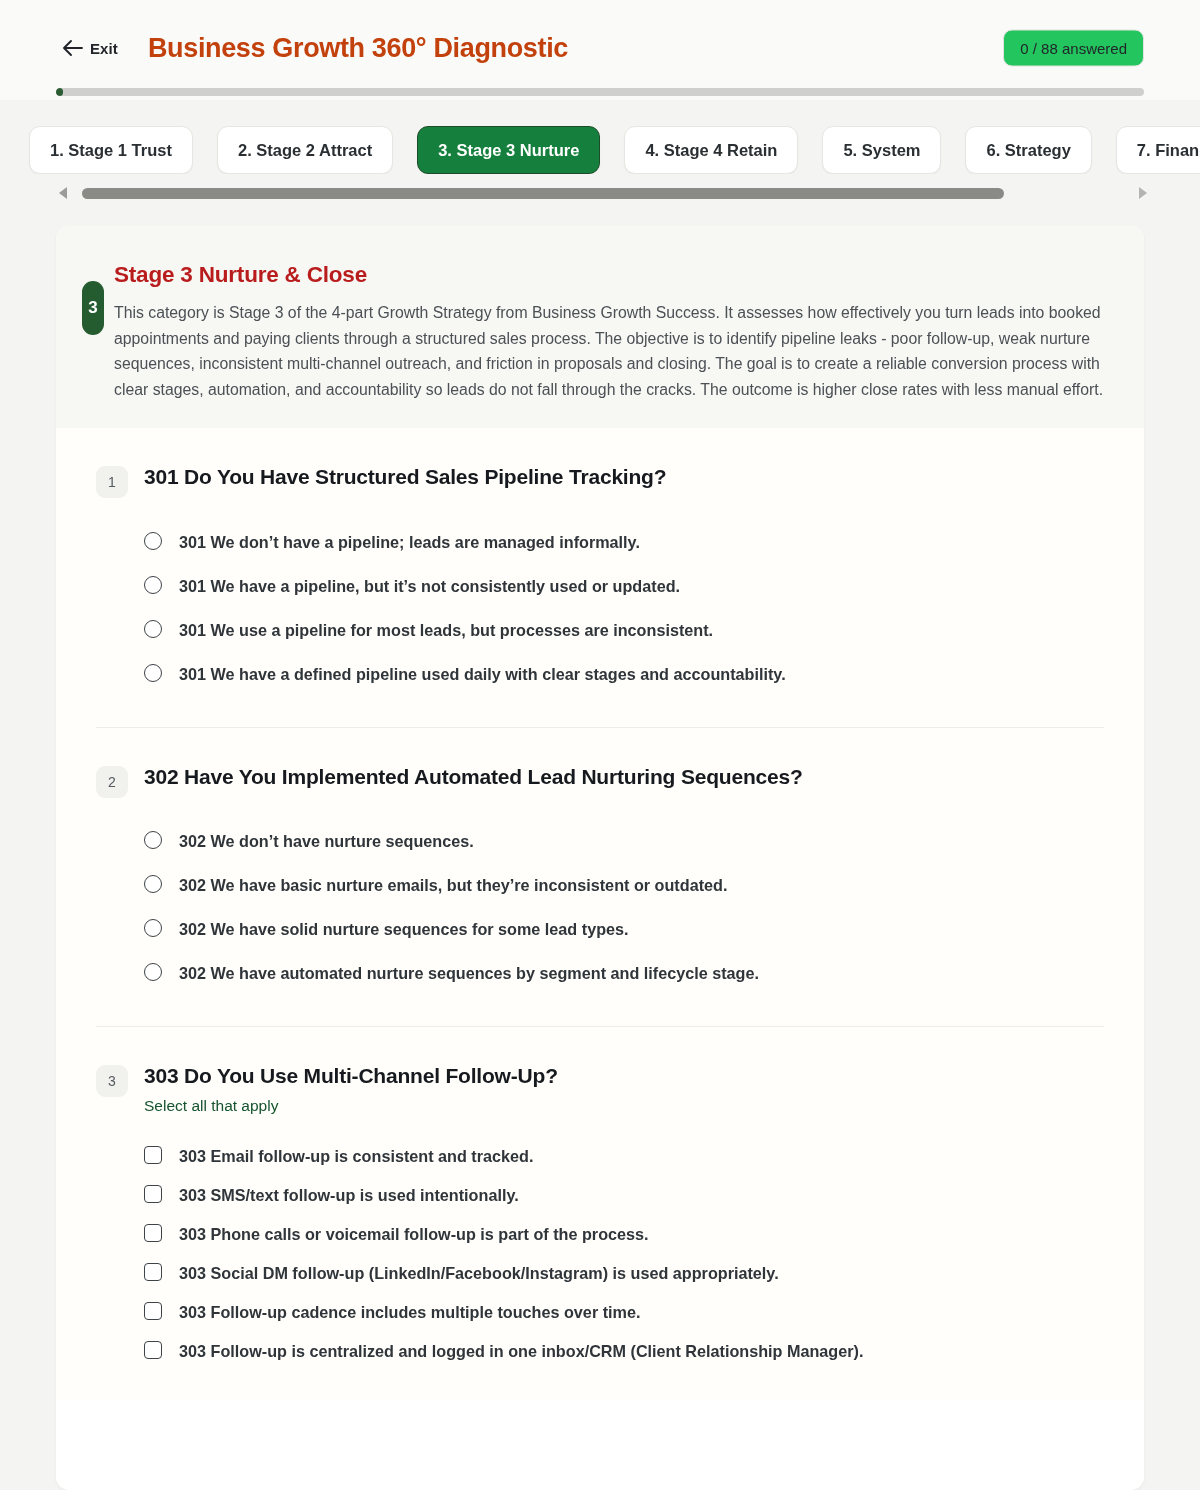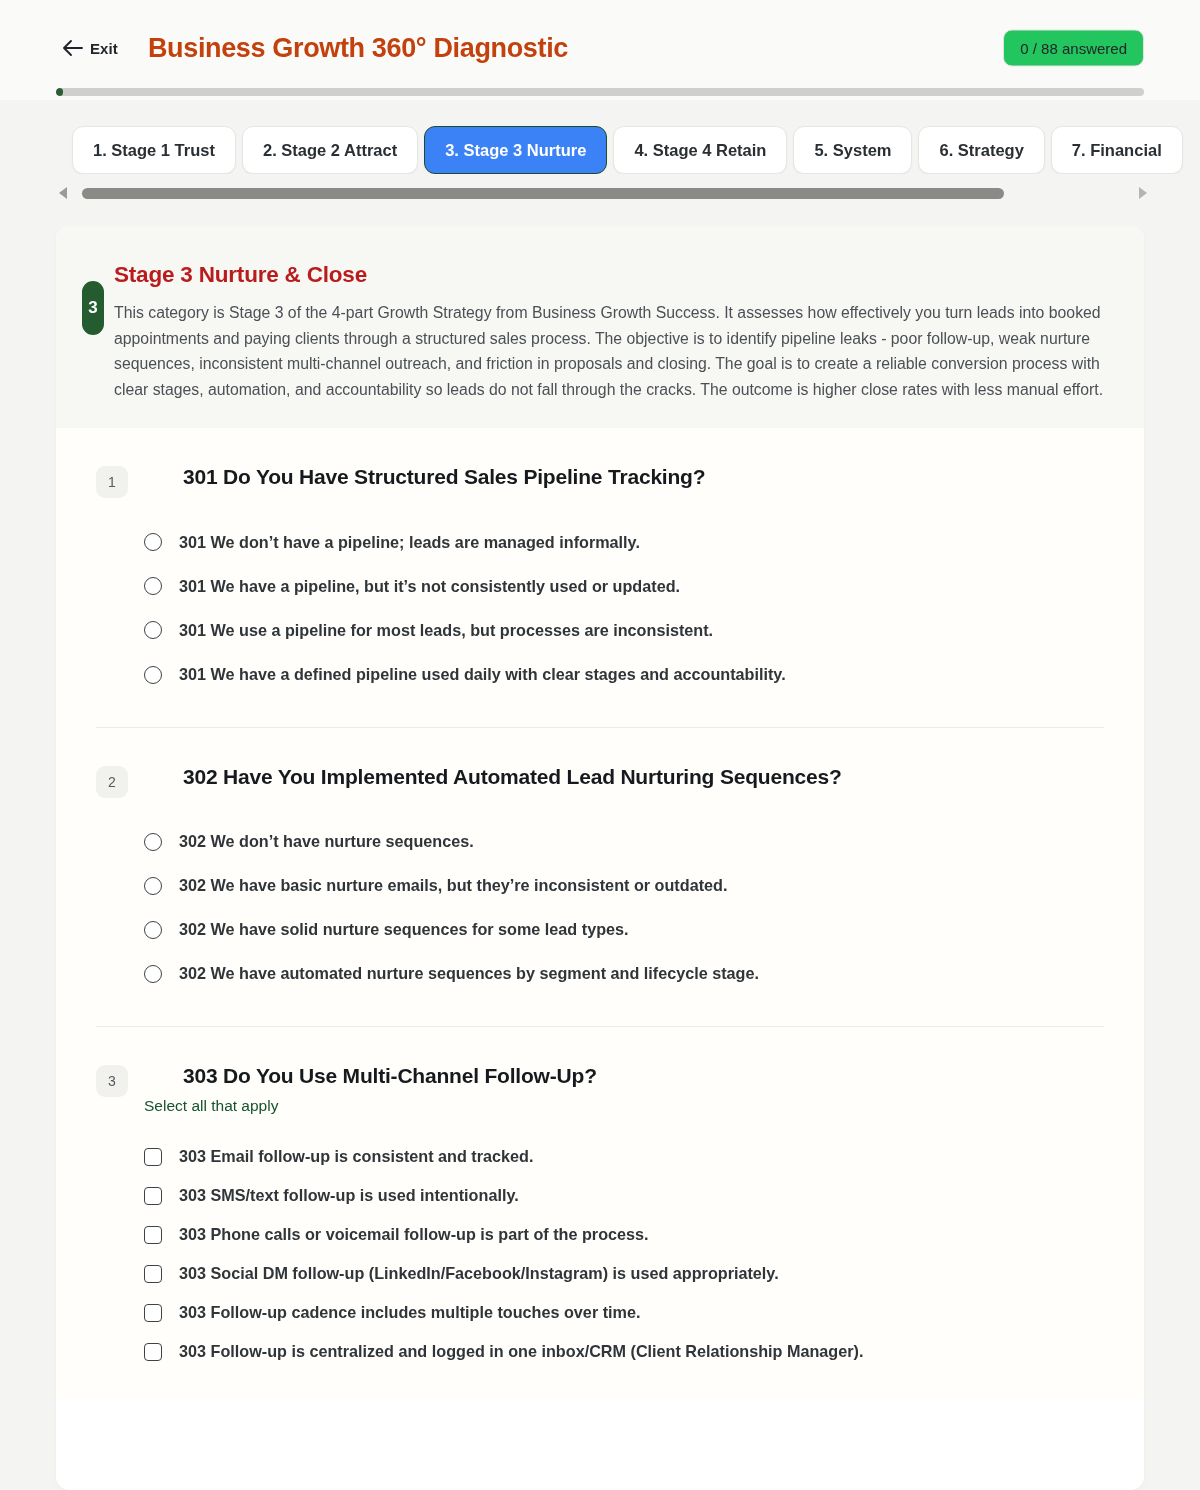--- a/index.html
+++ b/index.html
@@ -45,29 +45,29 @@
 
   
   .progress-track {
     position: absolute; top: 88px; left: 56px; width: 1088px; height: 8px;
     background: #cfd0cd; border-radius: 6px; overflow: hidden;
   }
   .progress-fill { height: 100%; width: 0.6%; background: #2c5c33; border-radius: 6px; }
 
   
   .tabs-wrap { position: absolute; top: 126px; left: 0; right: 0; height: 48px; overflow: hidden; }
-  .tabs { display: flex; gap: 6px; padding-left: 72px; align-items: stretch; height: 48px; }
+  .tabs { display: flex; gap: 24px; padding-left: 29px; align-items: stretch; height: 48px; }
   .tab {
     background: #ffffff; border: 1px solid #e6e6e2; border-radius: 11px;
     padding: 0 20px; height: 48px; display: flex; align-items: center;
     font-size: 16.5px; font-weight: 600; color: #2a2f33; white-space: nowrap;
     cursor: pointer;
     box-shadow: 0 1px 1.5px rgba(0,0,0,0.045);
   }
-  .tab.active { background: #3b82f6; border-color: #1d4d28; color: #ffffff; }
+  .tab.active { background: #15803d; border-color: #1d4d28; color: #ffffff; }
 
   
   .scrollbar-row {
     position: absolute; top: 184px; left: 56px; right: 50px; height: 18px;
     display: flex; align-items: center; gap: 12px;
   }
   .scroll-arrow { width: 14px; height: 16px; flex: 0 0 auto; cursor: pointer; }
   .scroll-track { flex: 1 1 auto; height: 11px; position: relative; }
   .scroll-thumb {
     position: absolute; left: 0; top: 0; height: 11px; width: 88.5%;
@@ -106,26 +106,25 @@
   .q-num {
     flex: 0 0 auto; width: 32px; height: 32px; border-radius: 9px;
     background: #f1f1ee; color: #555a5f;
     display: flex; align-items: center; justify-content: center;
     font-size: 14px; font-weight: 500; margin-top: 2px;
   }
   .q-titlewrap { flex: 1 1 auto; }
   .q-title {
     font-size: 21px; font-weight: 700; color: #16191d; letter-spacing: -0.2px;
     line-height: 1.25;
-    margin-left: 39px;
   }
   .q-hint { font-size: 15.5px; color: #14532d; margin-top: 8px; }
   .options { margin-top: 22px; padding-left: 48px; }
   .option {
-    display: flex; align-items: center; gap: 17px;
+    display: flex; gap: 17px;
     padding: 9px 0; cursor: pointer;
   }
   .q-radio .option { padding: 11.5px 0; }
   .ctrl-radio {
     flex: 0 0 auto; width: 18px; height: 18px; border-radius: 50%;
     border: 1.6px solid #3e4347; background: #fff;
   }
   .ctrl-check {
     flex: 0 0 auto; width: 18px; height: 18px; border-radius: 4px;
     border: 1.6px solid #3e4347; background: #fff;

